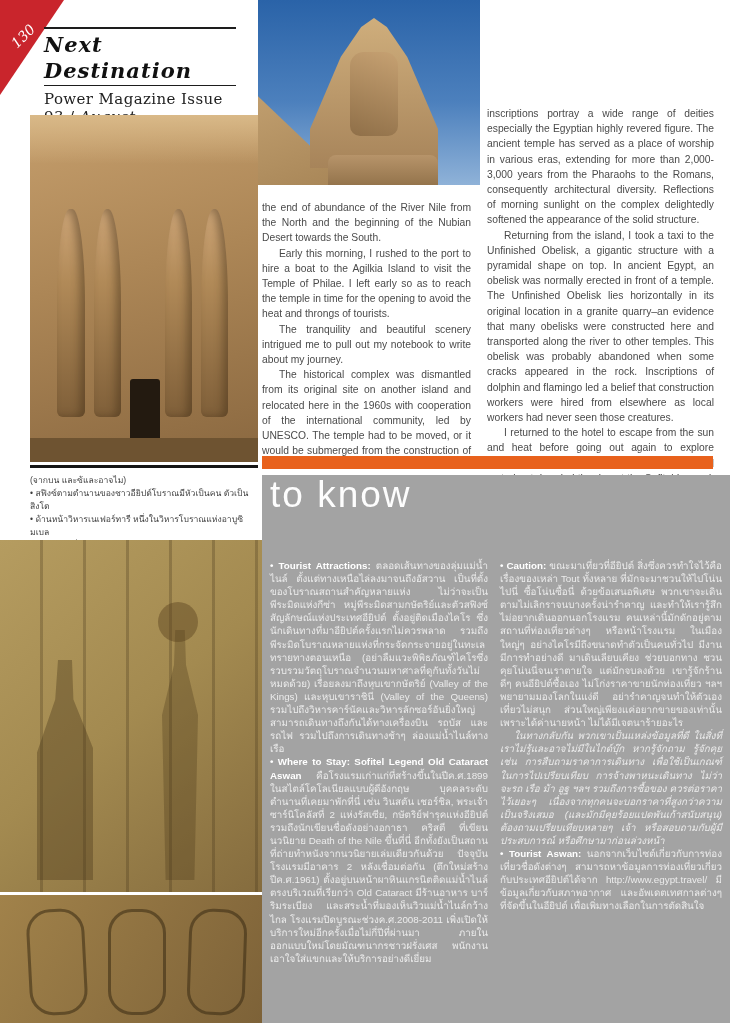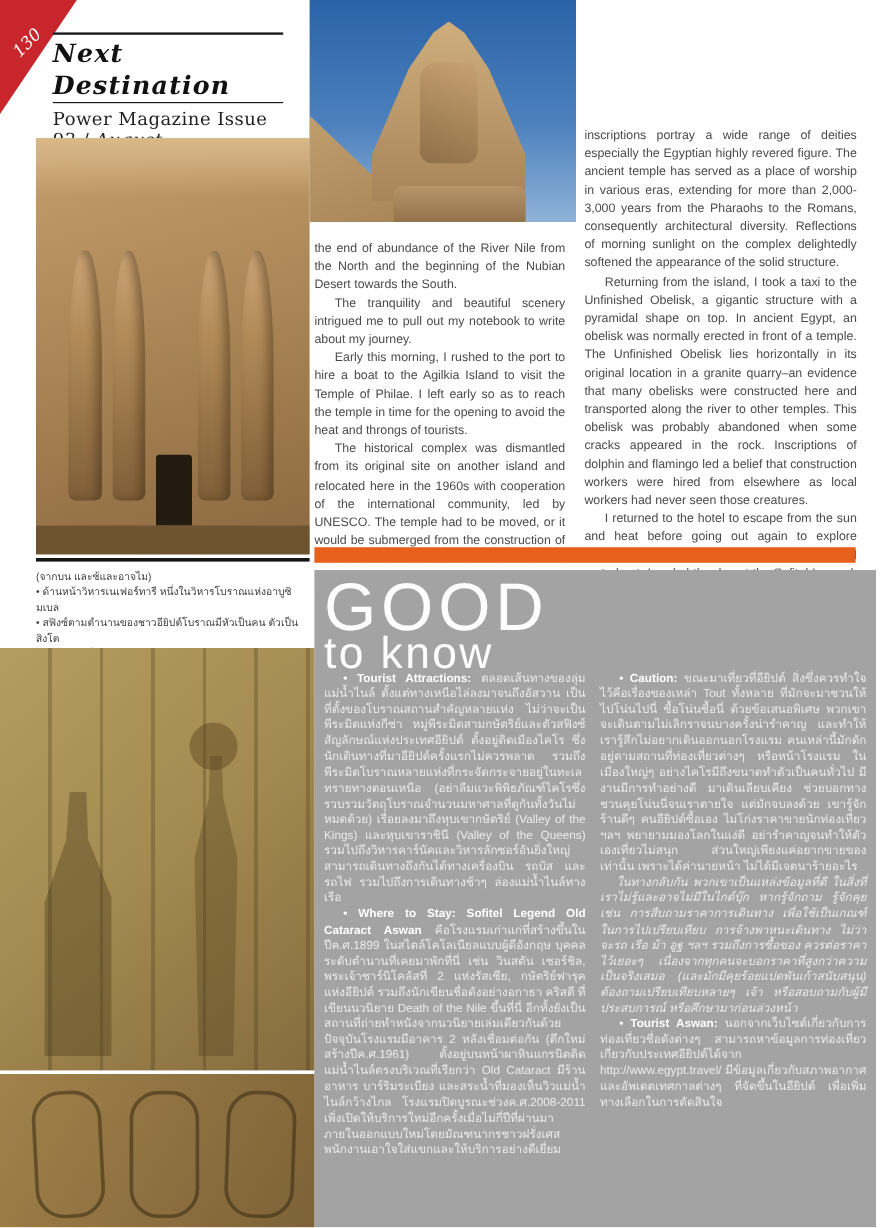--- a/index.html
+++ b/index.html
@@ -95,21 +95,21 @@
   .gtk{position:absolute;left:262px;top:475px;width:468px;height:548px;background:#a3a3a3;}
   .gtk-title{position:absolute;left:8px;top:6px;color:#fdfdfd;font-weight:200;}
   .gtk-title .l1{font-size:56px;line-height:50px;letter-spacing:4px;}
   .gtk-title .l2{font-size:37px;line-height:28px;letter-spacing:2px;}
   .gtk-col{position:absolute;top:84px;color:#ececec;font-size:9.8px;line-height:13.1px;
     text-align:justify;}
   .gtk-left{left:8px;width:218px;}
   .gtk-right{left:238px;width:222px;}
   .gtk-col p{margin:0;}
   .gtk-col p.ind{text-indent:14px;font-style:italic;}
-  .gtk-label{color:#ffffff;font-weight:bold;margin-left:16px;}
+  .gtk-label{color:#ffffff;font-weight:bold;}
 </style>
 </head>
 <body>
 
 <div id="page">
 
   <div class="corner-tri"></div>
   <div class="corner-num">130</div>
 
   <div class="header">
@@ -134,43 +134,42 @@
     <div class="statue s2"></div>
     <div class="statue s3"></div>
     <div class="statue s4"></div>
     <div class="door"></div>
     <div class="base"></div>
   </div>
 
   <div class="photo-rule"></div>
   <div class="caption">
     <div>(จากบน และซ้และอาจไม)</div>
+    <div>• สฟิงซ์ตามตำนานของชาวอียิปต์โบราณมีหัวเป็นคน ตัวเป็นสิงโต</div>
     <div>• ด้านหน้าวิหารเนเฟอร์ทารี หนึ่งในวิหารโบราณแห่งอาบูซิมเบล</div>
-    <div>• สฟิงซ์ตามตำนานของชาวอียิปต์โบราณมีหัวเป็นคน ตัวเป็นสิงโต</div>
     <div>• อักษรภาพที่สลักลงบนเขาหินทรายบริเวณทางเข้าวิหารแห่งองค์ฟาโรห์รามเสสที่ 2</div>
   </div>
 
   <div class="col" id="col-1">
     <p>the end of abundance of the River Nile from the North and the beginning of the Nubian Desert towards the South.</p>
+    <p class="ind">Early this morning, I rushed to the port to hire a boat to the Agilkia Island to visit the Temple of Philae. I left early so as to reach the temple in time for the opening to avoid the heat and throngs of tourists.</p>
     <p class="ind">The tranquility and beautiful scenery intrigued me to pull out my notebook to write about my journey.</p>
-    <p class="ind">Early this morning, I rushed to the port to hire a boat to the Agilkia Island to visit the Temple of Philae. I left early so as to reach the temple in time for the opening to avoid the heat and throngs of tourists.</p>
     <p class="ind">The historical complex was dismantled from its original site on another island and relocated here in the 1960s with cooperation of the international community, led by UNESCO. The temple had to be moved, or it would be submerged from the construction of the Aswan Dam across the River Nile. The dam created a vast reservoir, Lake Nasser, in southernmost limit of Egypt. The Temple of Philae was built in dedication to the goddess Isis. The colonnades and</p>
   </div>
 
   <div class="col" id="col-2">
     <p>inscriptions portray a wide range of deities especially the Egyptian highly revered figure. The ancient temple has served as a place of worship in various eras, extending for more than 2,000-3,000 years from the Pharaohs to the Romans, consequently architectural diversity. Reflections of morning sunlight on the complex delightedly softened the appearance of the solid structure.</p>
     <p class="ind">Returning from the island, I took a taxi to the Unfinished Obelisk, a gigantic structure with a pyramidal shape on top. In ancient Egypt, an obelisk was normally erected in front of a temple. The Unfinished Obelisk lies horizontally in its original location in a granite quarry–an evidence that many obelisks were constructed here and transported along the river to other temples. This obelisk was probably abandoned when some cracks appeared in the rock. Inscriptions of dolphin and flamingo led a belief that construction workers were hired from elsewhere as local workers had never seen those creatures.</p>
     <p class="ind">I returned to the hotel to escape from the sun and heat before going out again to explore various interesting attractions on a hired motorboat. I ended the day at the Sofitel Legend, watching the sunset.</p>
   </div>
 
   <div class="orange-bar"></div>
 
   <div class="gtk">
     <div class="gtk-title">
-      <div class="l1">GOOD</div>
       <div class="l2">to know</div>
     </div>
     <div class="gtk-col gtk-left">
       <p><span class="gtk-label">• Tourist Attractions: </span><span>ตลอดเส้นทางของลุ่มแม่น้ำไนล์ ตั้งแต่ทางเหนือไล่ลงมาจนถึงอัสวาน เป็นที่ตั้งของโบราณสถานสำคัญหลายแห่ง ไม่ว่าจะเป็นพีระมิดแห่งกีซ่า หมู่พีระมิดสามกษัตริย์และตัวสฟิงซ์ สัญลักษณ์แห่งประเทศอียิปต์ ตั้งอยู่ติดเมืองไคโร ซึ่งนักเดินทางที่มาอียิปต์ครั้งแรกไม่ควรพลาด รวมถึงพีระมิดโบราณหลายแห่งที่กระจัดกระจายอยู่ในทะเลทรายทางตอนเหนือ (อย่าลืมแวะพิพิธภัณฑ์ไคโรซึ่งรวบรวมวัตถุโบราณจำนวนมหาศาลที่ดูกันทั้งวันไม่หมดด้วย) เรื่อยลงมาถึงหุบเขากษัตริย์ (Valley of the Kings) และหุบเขาราชินี (Valley of the Queens) รวมไปถึงวิหารคาร์นัคและวิหารลักซอร์อันยิ่งใหญ่ สามารถเดินทางถึงกันได้ทางเครื่องบิน รถบัส และรถไฟ รวมไปถึงการเดินทางช้าๆ ล่องแม่น้ำไนล์ทางเรือ</span></p>
       <p><span class="gtk-label">• Where to Stay: Sofitel Legend Old Cataract Aswan </span><span>คือโรงแรมเก่าแก่ที่สร้างขึ้นในปีค.ศ.1899 ในสไตล์โคโลเนียลแบบผู้ดีอังกฤษ บุคคลระดับตำนานที่เคยมาพักที่นี่ เช่น วินสตัน เชอร์ชิล, พระเจ้าซาร์นิโคลัสที่ 2 แห่งรัสเซีย, กษัตริย์ฟารุคแห่งอียิปต์ รวมถึงนักเขียนชื่อดังอย่างอกาธา คริสตี ที่เขียนนวนิยาย Death of the Nile ขึ้นที่นี่ อีกทั้งยังเป็นสถานที่ถ่ายทำหนังจากนวนิยายเล่มเดียวกันด้วย ปัจจุบันโรงแรมมีอาคาร 2 หลังเชื่อมต่อกัน (ตึกใหม่สร้างปีค.ศ.1961) ตั้งอยู่บนหน้าผาหินแกรนิตติดแม่น้ำไนล์ตรงบริเวณที่เรียกว่า Old Cataract มีร้านอาหาร บาร์ริมระเบียง และสระน้ำที่มองเห็นวิวแม่น้ำไนล์กว้างไกล โรงแรมปิดบูรณะช่วงค.ศ.2008-2011 เพิ่งเปิดให้บริการใหม่อีกครั้งเมื่อไม่กี่ปีที่ผ่านมา ภายในออกแบบใหม่โดยมัณฑนากรชาวฝรั่งเศส พนักงานเอาใจใส่แขกและให้บริการอย่างดีเยี่ยม</span></p>
     </div>
     <div class="gtk-col gtk-right">
       <p><span class="gtk-label">• Caution: </span><span>ขณะมาเที่ยวที่อียิปต์ สิ่งซึ่งควรทำใจไว้คือเรื่องของเหล่า Tout ทั้งหลาย ที่มักจะมาชวนให้ไปโน่นไปนี่ ซื้อโน่นซื้อนี่ ด้วยข้อเสนอพิเศษ พวกเขาจะเดินตามไม่เลิกราจนบางครั้งน่ารำคาญ และทำให้เรารู้สึกไม่อยากเดินออกนอกโรงแรม คนเหล่านี้มักดักอยู่ตามสถานที่ท่องเที่ยวต่างๆ หรือหน้าโรงแรม ในเมืองใหญ่ๆ อย่างไคโรมีถึงขนาดทำตัวเป็นคนทั่วไป มีงานมีการทำอย่างดี มาเดินเลียบเคียง ช่วยบอกทาง ชวนคุยโน่นนี่จนเราตายใจ แต่มักจบลงด้วย เขารู้จักร้านดีๆ คนอียิปต์ซื้อเอง ไม่โก่งราคาขายนักท่องเที่ยว ฯลฯ พยายามมองโลกในแง่ดี อย่ารำคาญจนทำให้ตัวเองเที่ยวไม่สนุก ส่วนใหญ่เพียงแค่อยากขายของเท่านั้น เพราะได้ค่านายหน้า ไม่ได้มีเจตนาร้ายอะไร</span></p>
       <p class="ind">ในทางกลับกัน พวกเขาเป็นแหล่งข้อมูลที่ดี ในสิ่งที่เราไม่รู้และอาจไม่มีในไกด์บุ๊ก หากรู้จักถาม รู้จักคุย เช่น การสืบถามราคาการเดินทาง เพื่อใช้เป็นเกณฑ์ในการไปเปรียบเทียบ การจ้างพาหนะเดินทาง ไม่ว่าจะรถ เรือ ม้า อูฐ ฯลฯ รวมถึงการซื้อของ ควรต่อราคาไว้เยอะๆ เนื่องจากทุกคนจะบอกราคาที่สูงกว่าความเป็นจริงเสมอ (และมักมีคุยร้อยแปดพันเก้าสนับสนุน) ต้องถามเปรียบเทียบหลายๆ เจ้า หรือสอบถามกับผู้มีประสบการณ์ หรือศึกษามาก่อนล่วงหน้า</p>
       <p><span class="gtk-label">• Tourist Aswan: </span><span>นอกจากเว็บไซต์เกี่ยวกับการท่องเที่ยวชื่อดังต่างๆ สามารถหาข้อมูลการท่องเที่ยวเกี่ยวกับประเทศอียิปต์ได้จาก http://www.egypt.travel/ มีข้อมูลเกี่ยวกับสภาพอากาศ และอัพเดตเทศกาลต่างๆ ที่จัดขึ้นในอียิปต์ เพื่อเพิ่มทางเลือกในการตัดสินใจ</span></p>

